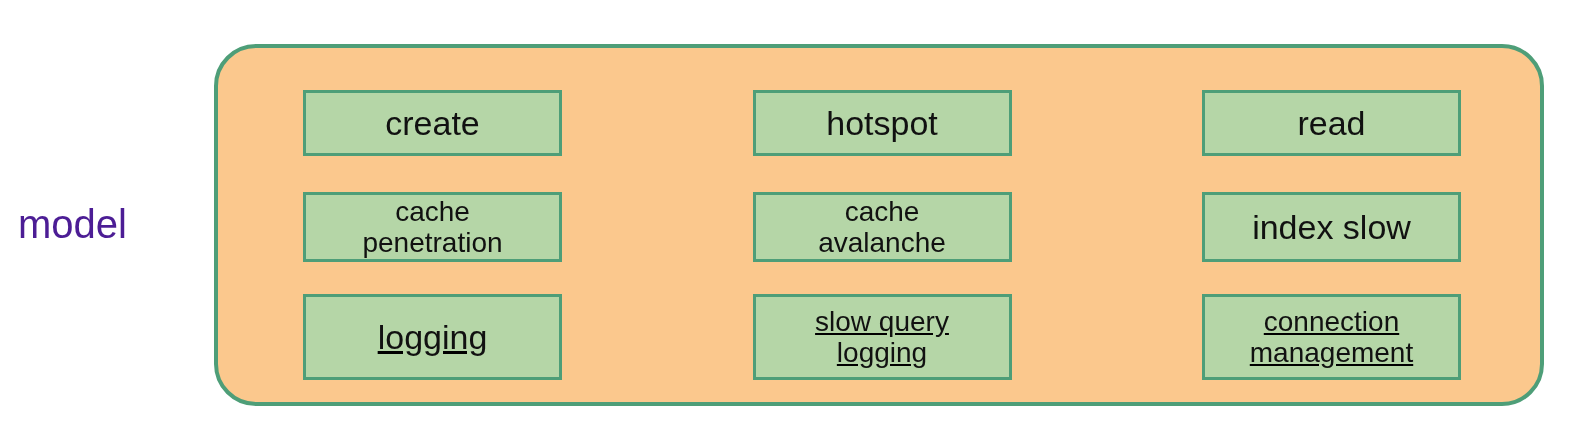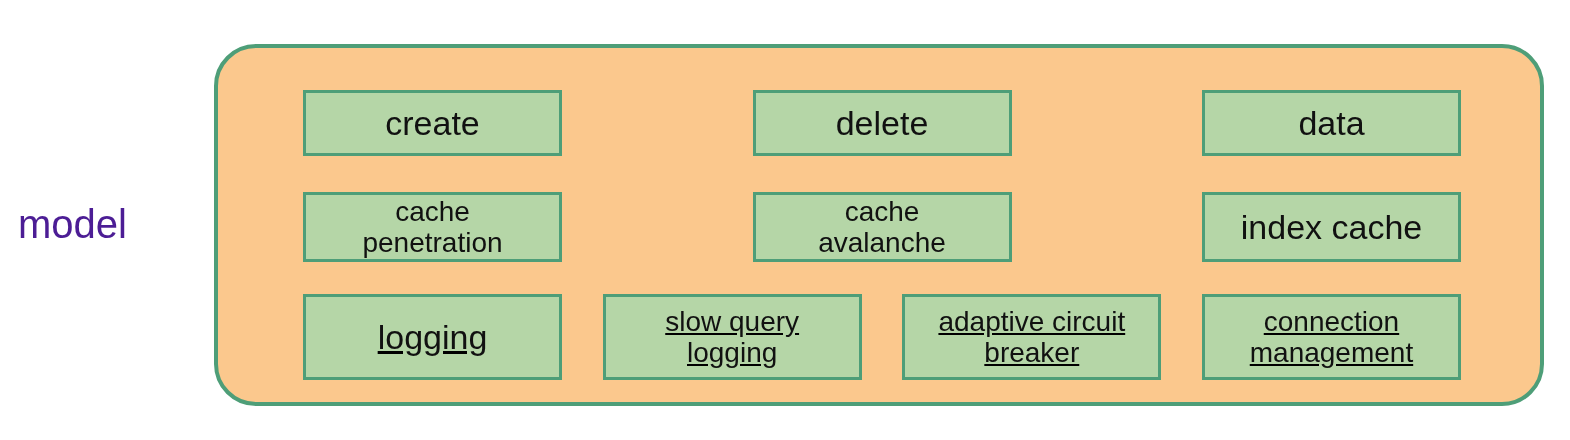--- a/index.html
+++ b/index.html
@@ -95,37 +95,35 @@
 <div id="diagram">
 
   <div class="side-label">model</div>
 
   <div class="group-box">
 
     <div class="grid">
 
       <div class="row row-0">
         <div class="node single">create</div>
-        <div class="node single">delete</div>
-        <div class="node single">data</div>
+        <div class="node single">hotspot</div>
+        <div class="node single">read</div>
       </div>
 
       <div class="row row-1">
         <div class="node double">cache
 penetration</div>
         <div class="node double">cache
 avalanche</div>
-        <div class="node single">index cache</div>
+        <div class="node single">index slow</div>
       </div>
 
       <div class="row row-2">
         <div class="node single">logging</div>
         <div class="node double">slow query
 logging</div>
-        <div class="node double">adaptive circuit
-breaker</div>
         <div class="node double">connection
 management</div>
       </div>
 
     </div>
   </div>
 </div>
 
 </body></html>

